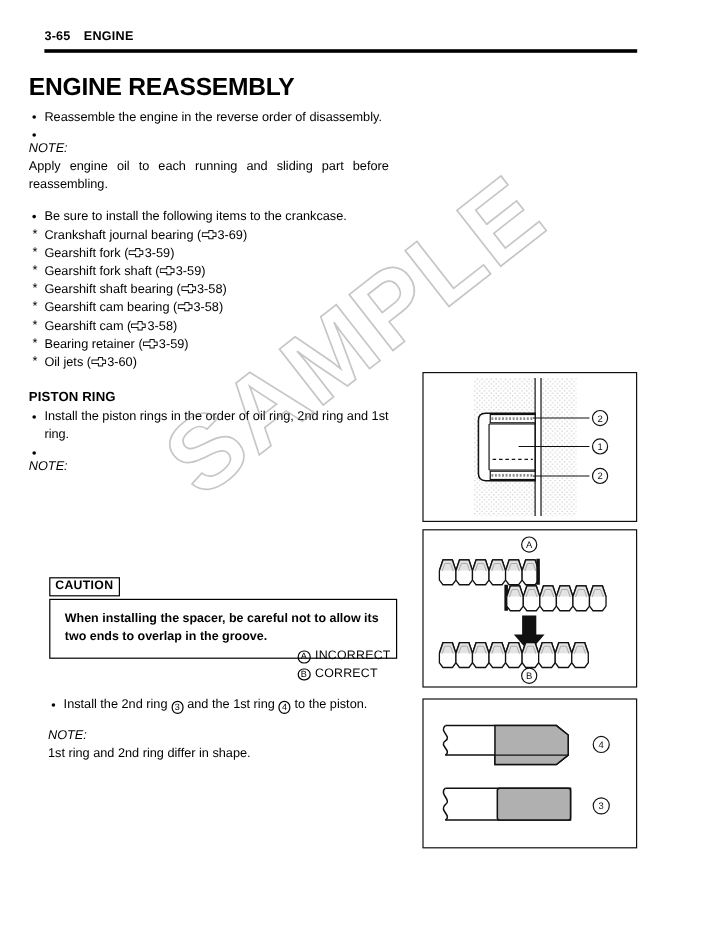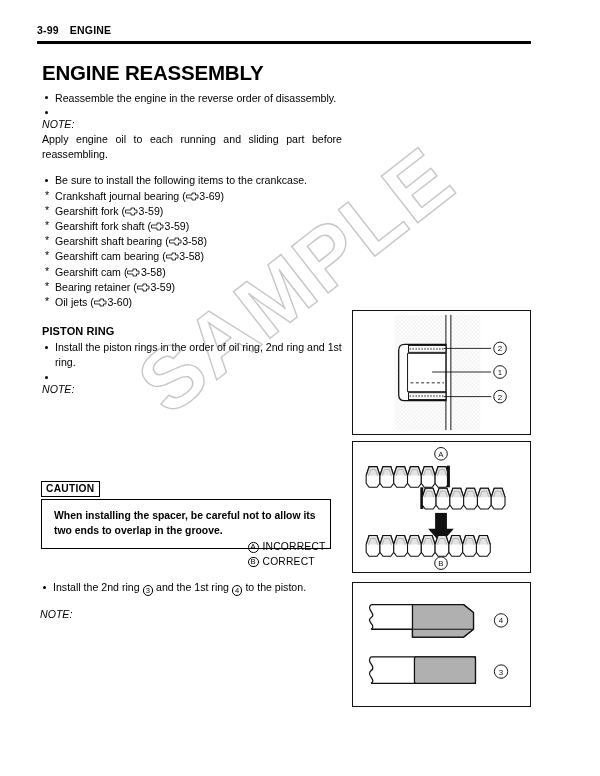--- a/index.html
+++ b/index.html
@@ -72,21 +72,21 @@
     left: 0;
     top: 17px;
     width: 494px;
     height: 3.2px;
     background: #000;
   }
 
   
   #col-left {
     position: absolute;
-    left: 42px;
+    left: 24px;
     top: 62px;
     width: 300px;
   }
 
   h1.section-title {
     font-size: 20.5px;
     font-weight: 700;
     letter-spacing: -0.2px;
     margin: 0 0 7px 0;
     line-height: 1.05;
@@ -256,21 +256,21 @@
     font-size: 8px;
   }
 </style>
 </head>
 <body>
 
 <div id="page">
 
   <div id="runhead">
     <div class="rh-row">
-      <span>3-99</span>
+      <span>3-65</span>
       <span>ENGINE</span>
     </div>
     <div class="rule"></div>
   </div>
 
   <div id="col-left">
 
     <h1 class="section-title">ENGINE REASSEMBLY</h1>
 
     <ul class="bullets">
@@ -361,20 +361,21 @@
 
   <div id="bottom-text">
     <ul class="bullets">
       <li>
         <span class="bullet-dot"></span>
         <span><span>Install the 2nd ring</span>&nbsp;<span class="circ">3</span>&nbsp;<span>and the 1st ring</span>&nbsp;<span class="circ">4</span>&nbsp;<span>to the piston.</span></span>
       </li>
     </ul>
     <div class="gap-sm"></div>
     <p class="note-label">NOTE:</p>
+    <p class="note-body">1st ring and 2nd ring differ in shape.</p>
   </div>
 
   <div class="figure" id="fig-1">
     <svg viewBox="0 0 179 125">
       <defs>
         <pattern id="stipple" width="4" height="4" patternUnits="userSpaceOnUse">
           <rect width="4" height="4" fill="#ffffff"></rect>
           <circle cx="1" cy="1" r="0.6" fill="#c9c9c9"></circle>
           <circle cx="3" cy="3" r="0.6" fill="#c9c9c9"></circle>
         </pattern>

